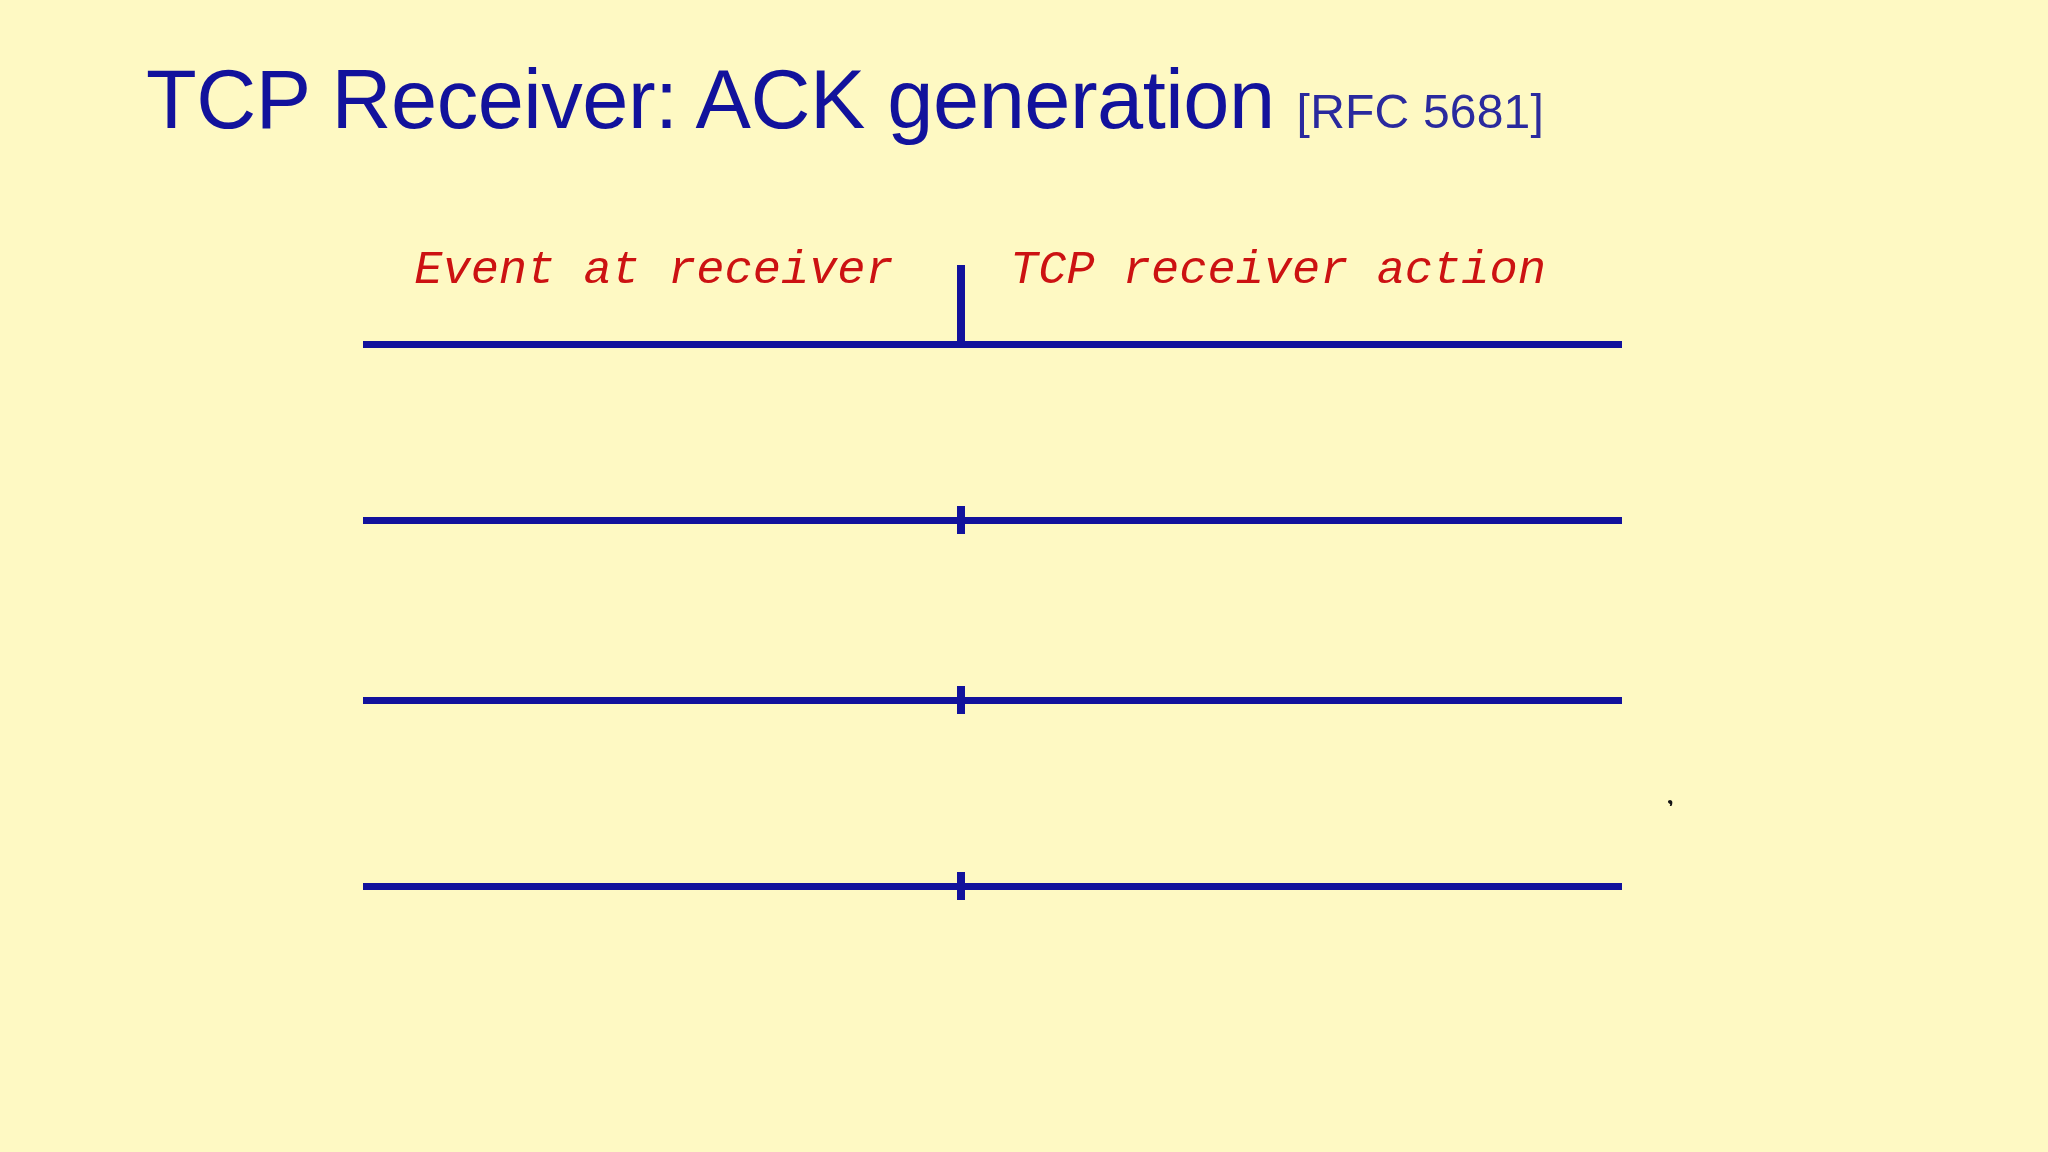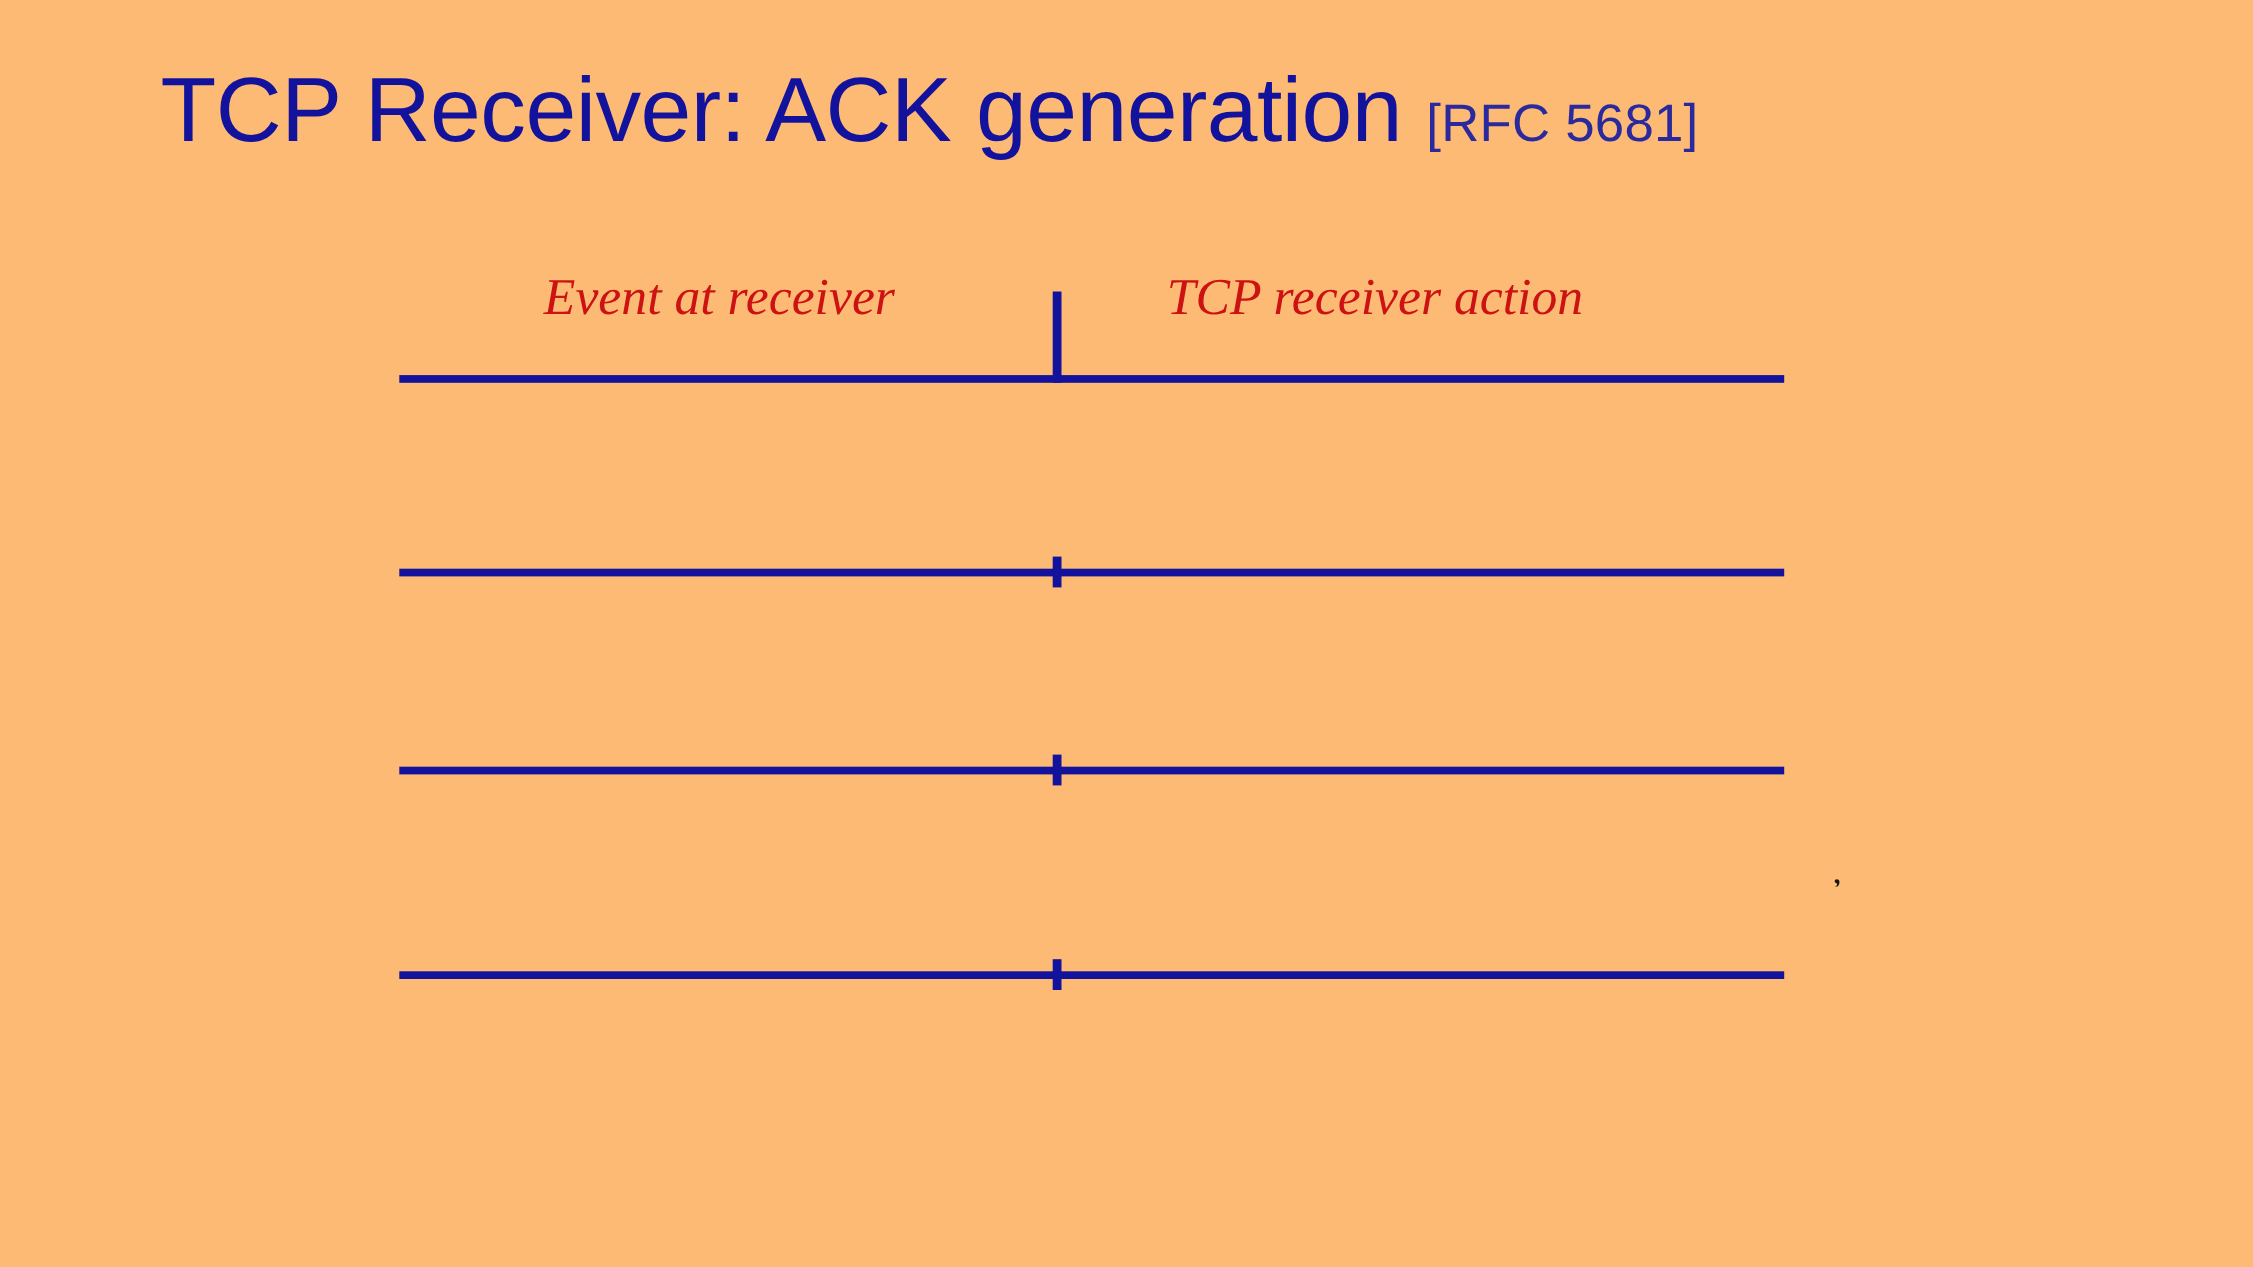--- a/index.html
+++ b/index.html
@@ -10,21 +10,21 @@
   }
 
   body {
     font-family: "Liberation Sans", sans-serif;
   }
 
   #slide {
     position: relative;
     width: 2048px;
     height: 1152px;
-    background: #fdba74;
+    background: #fef9c3;
     overflow: hidden;
   }
 
   
   .title-block {
     position: absolute;
     left: 146px;
     top: 58px;
     display: flex;
     align-items: baseline;
@@ -53,21 +53,21 @@
   #ack-table {
     position: absolute;
     left: 0;
     top: 0;
     width: 2048px;
     height: 1152px;
   }
 
   .col-header {
     position: absolute;
-    font-family: Liberation Serif, serif;
+    font-family: Liberation Mono, monospace;
     font-style: italic;
     font-size: 47px;
     font-weight: 400;
     color: #cc1212;
     white-space: nowrap;
     line-height: 1.1;
   }
 
   .col-header.left-header {
     left: 384px;

